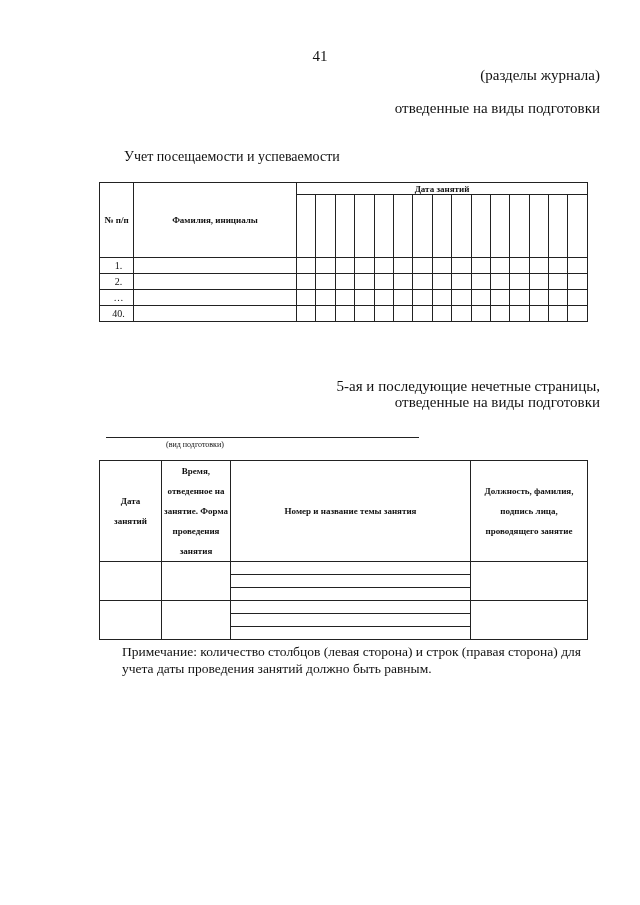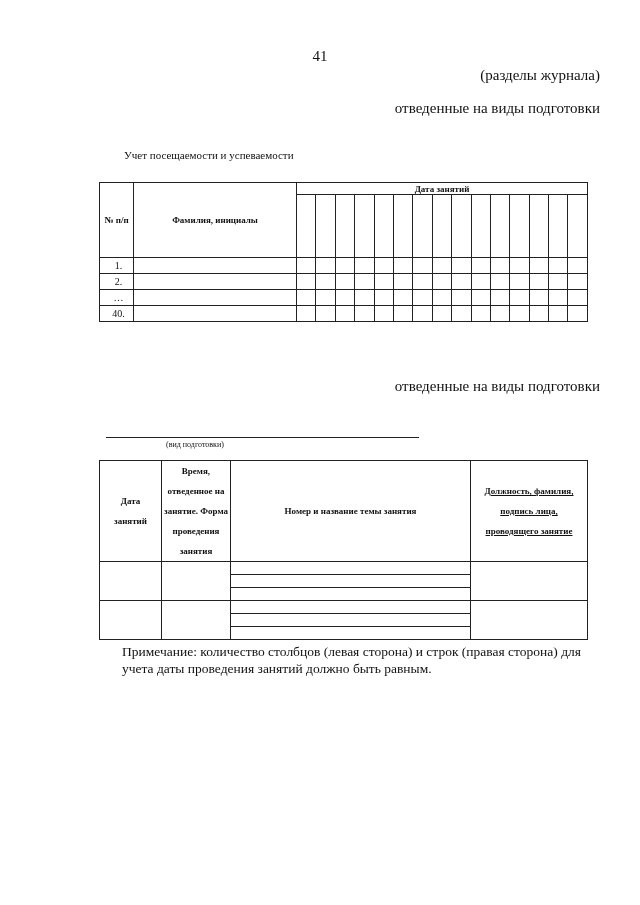--- a/index.html
+++ b/index.html
@@ -1,21 +1,21 @@
 <!DOCTYPE html>
 <html><head>
   <meta charset="utf-8">
   <style>
     html, body { margin: 0; padding: 0; background: #ffffff; }
     body { width: 640px; height: 905px; position: relative; overflow: hidden;
            font-family: "Liberation Serif", serif; color: #111; }
     .abs { position: absolute; }
     .page-num { left: 300px; top: 48px; width: 40px; text-align: center; font-size: 15px; }
     .right-text { right: 40px; text-align: right; font-size: 15px; line-height: 16px; }
-    .section-title { left: 124px; top: 149px; font-size: 11px; }
+    .section-title { left: 124px; top: 149px; font-size: 14px; }
     table { border-collapse: collapse; position: absolute; table-layout: fixed; }
     td { border: 1px solid #222; padding: 0; font-size: 9px; font-weight: bold; text-align: center; vertical-align: middle; }
     #t1 { left: 99px; top: 182px; width: 488px; }
     #t1 .hdr-date { height: 12px; font-size: 9px; }
     #t1 .hdr-cols td { height: 62px; }
     #t1 .row td { height: 15px; font-weight: normal; font-size: 10px; }
     #t1 .row td.num { text-align: center; padding-left: 4px; }
     .underline-field { left: 106px; top: 437px; width: 313px; border-top: 1px solid #222; }
     .underline-caption { left: 166px; top: 440px; font-size: 8px; font-weight: normal; }
     #t2 { left: 99px; top: 460px; width: 488px; }
@@ -153,39 +153,40 @@
         <td></td>
         <td></td>
         <td></td>
         <td></td>
         <td></td>
       </tr>
     </tbody>
 </table>
 
 <div class="abs right-text" style="top:378px;">
+  <div>5-ая и последующие нечетные страницы,</div>
   <div>отведенные на виды подготовки</div>
 </div>
 
 <div class="abs underline-field"></div>
 <div class="abs underline-caption">(вид подготовки)</div>
 
 <table id="t2">
   <colgroup>
     <col style="width:62px">
       <col style="width:69px">
       <col style="width:240px">
       <col style="width:117px">
   </colgroup>
   <tbody id="t2-body">
     <tr class="hdr">
       <td style="padding:0 8px;">Дата занятий</td>
       <td style="padding:0 2px;">Время, отведенное на занятие. Форма проведения занятия</td>
       <td>Номер и название темы занятия</td>
-      <td style="padding:6px 6px;text-decoration:underline;">Должность, фамилия, подпись лица, проводящего занятие</td>
+      <td style="padding:6px 6px;">Должность, фамилия, подпись лица, проводящего занятие</td>
     </tr>
   <tr>
         <td></td>
         <td></td>
         <td class="topic-cell">
           <div class="sub"></div>
           <div class="sub"></div>
           <div class="sub"></div>
         </td>
         <td></td>

